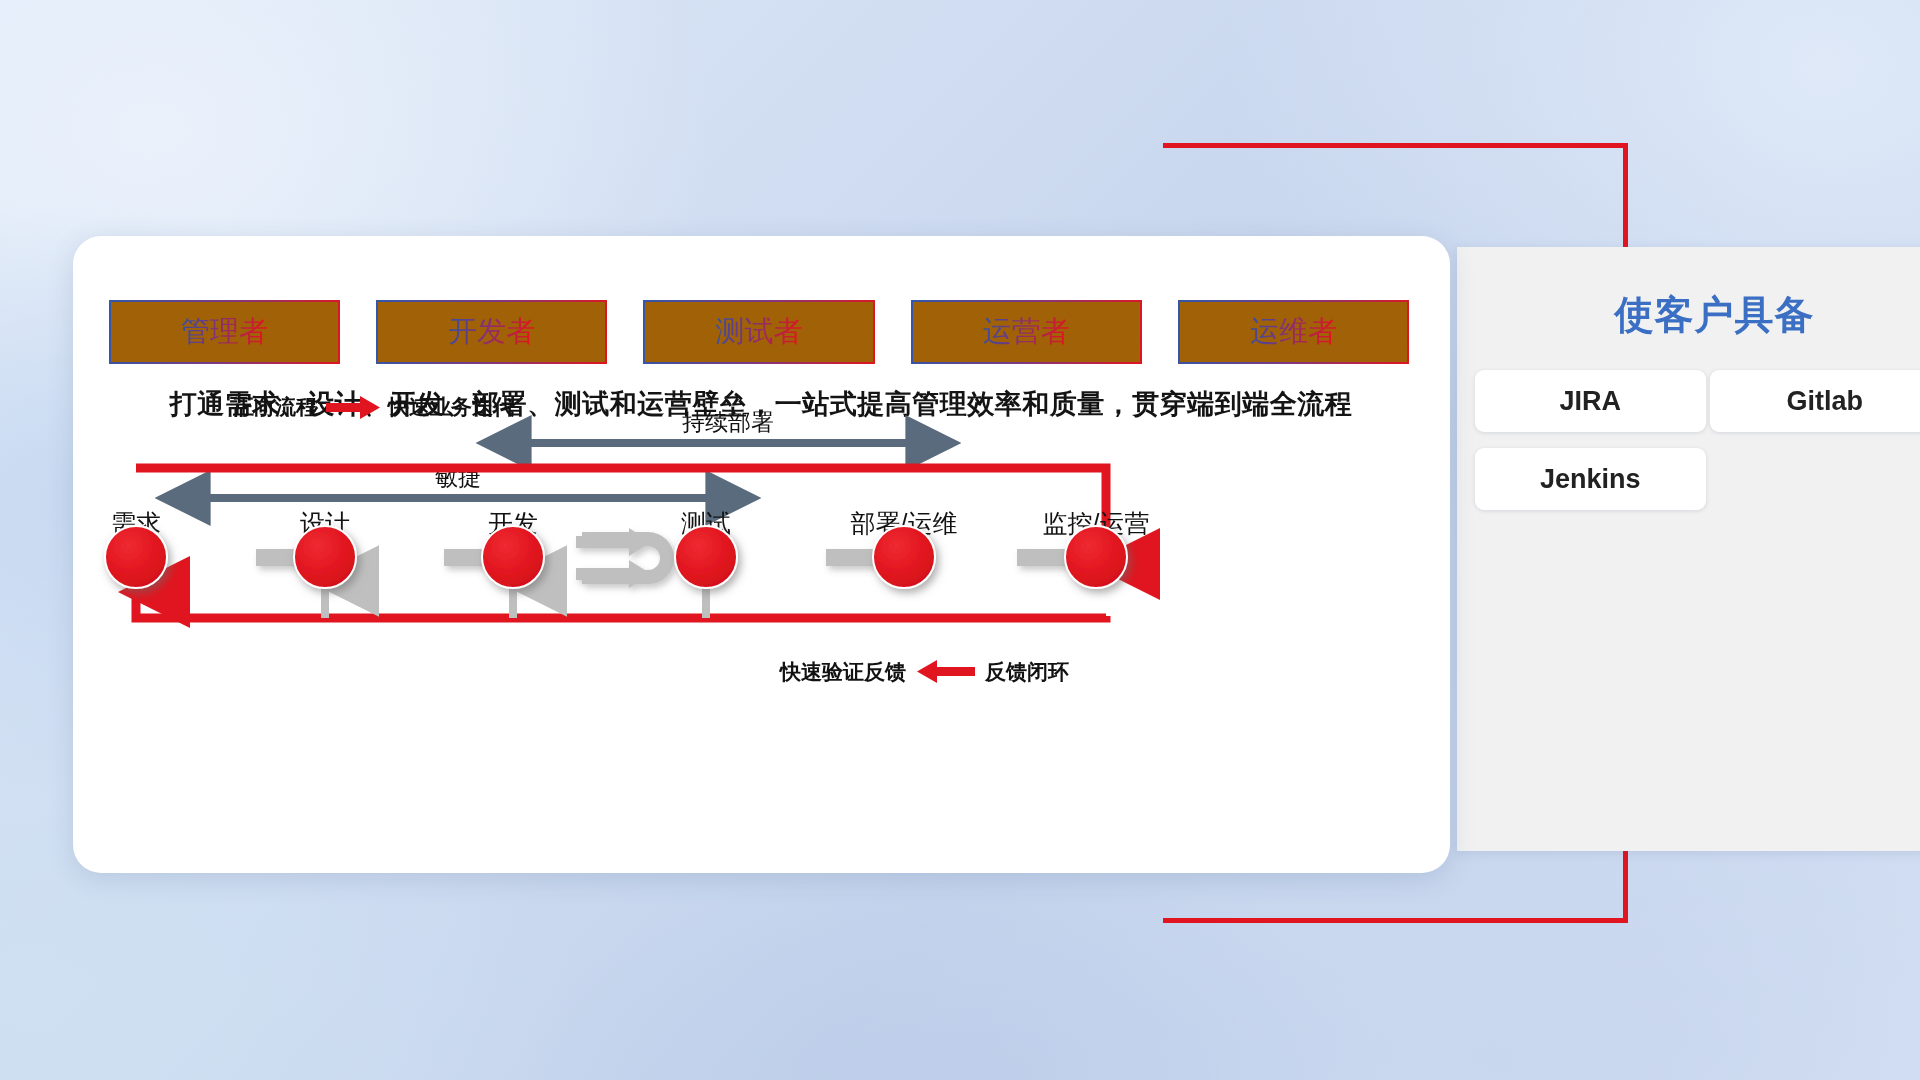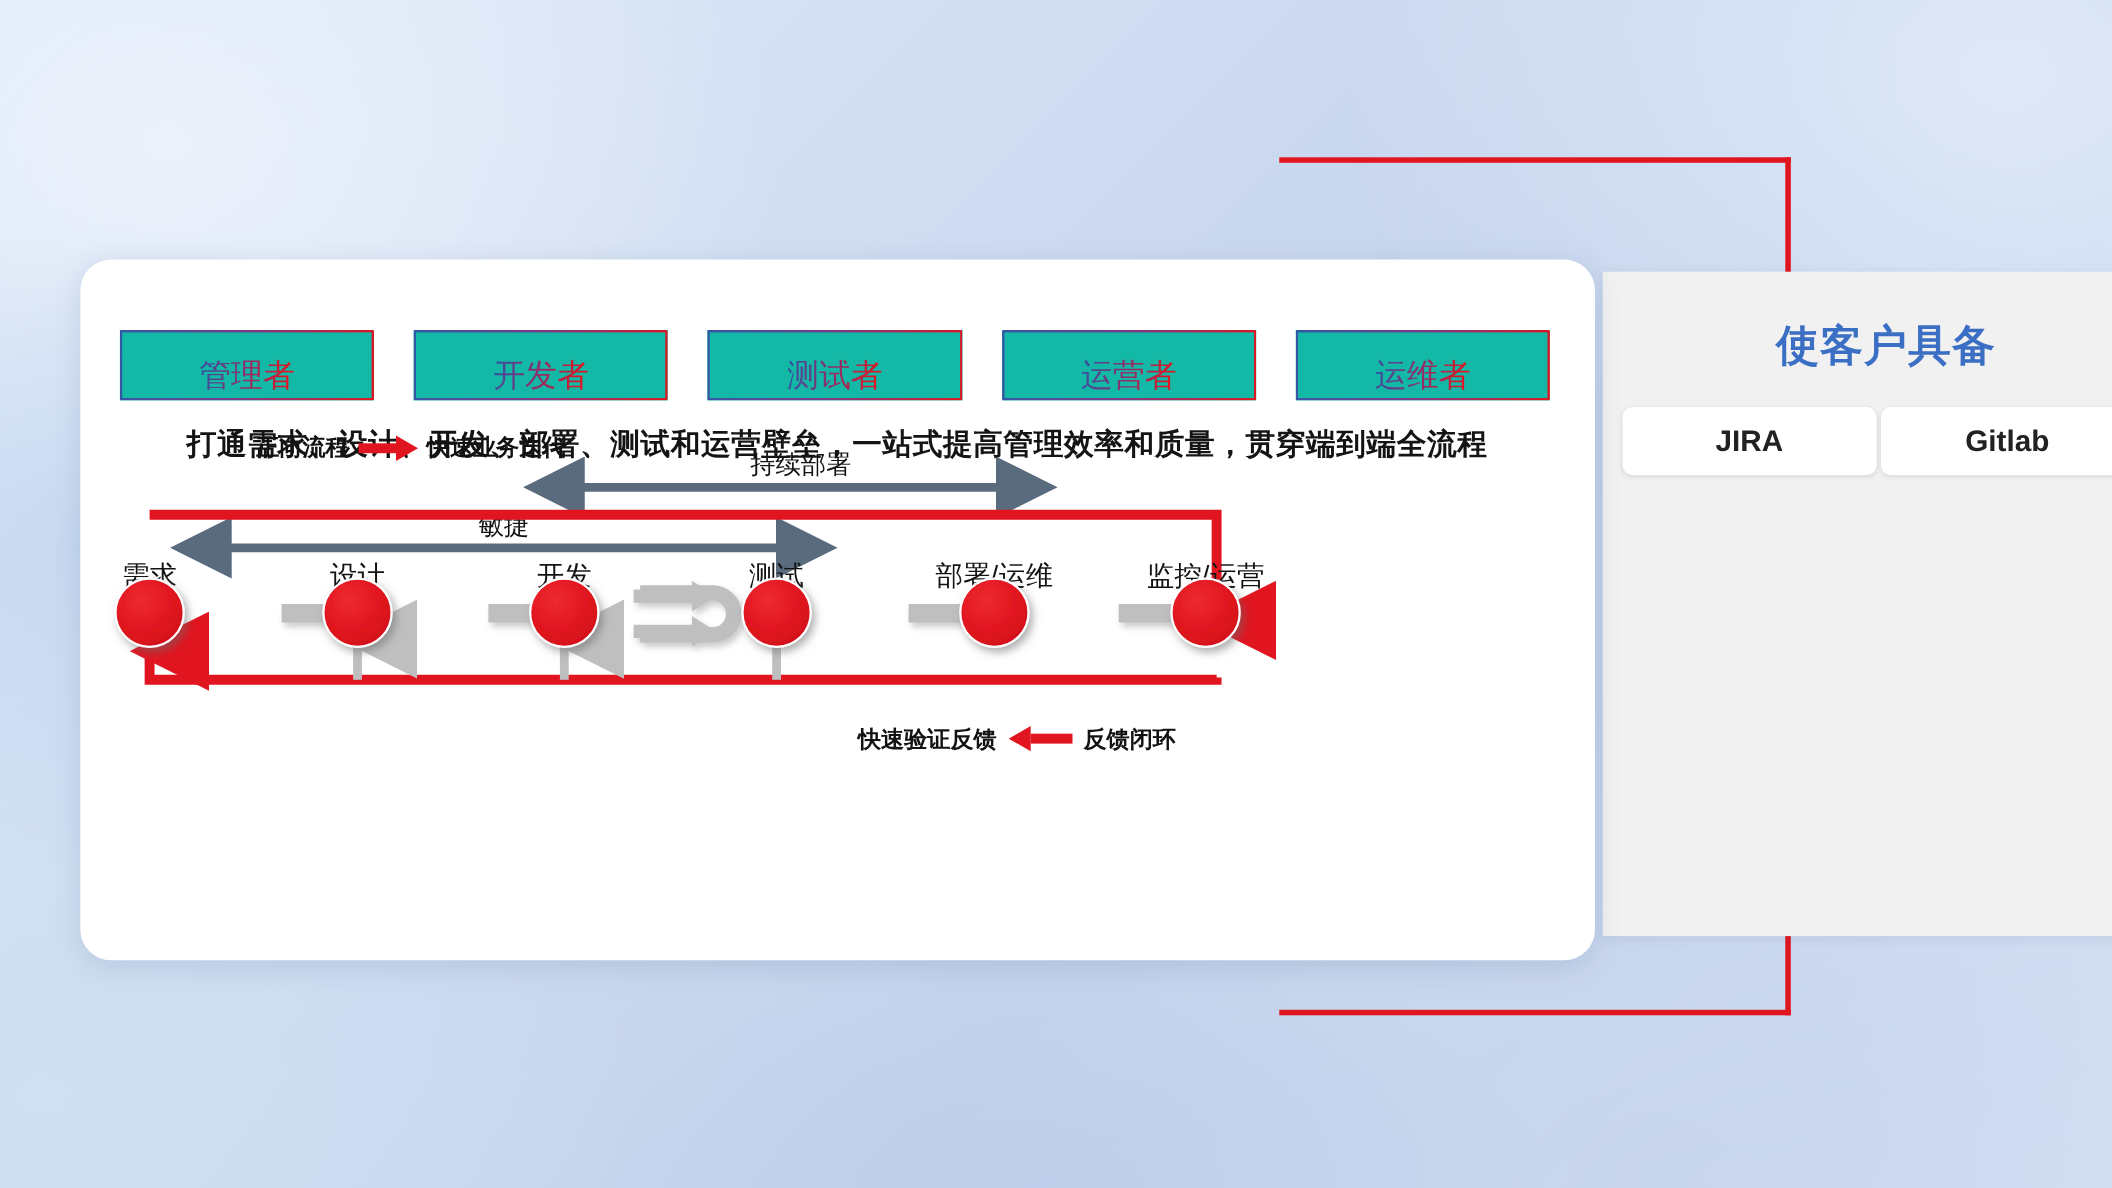--- a/index.html
+++ b/index.html
@@ -60,22 +60,22 @@
     background:#fff;border-radius:28px;z-index:3;
     box-shadow:0 6px 26px rgba(60,85,130,.16);
   }
 
   
   #roles{
     position:absolute;left:36px;top:64px;width:1300px;height:64px;
     display:flex;gap:36px;
   }
   .role-box{
-    flex:1;position:relative;background:#14b8a6;
-    display:flex;align-items:flex-end;justify-content:center;
+    flex:1;position:relative;background:#a16207;
+    display:flex;align-items:center;justify-content:center;
     padding:2px;box-sizing:border-box;
   }
   .role-box:before{
     content:"";position:absolute;inset:0;padding:2px;border-radius:1px;
     background:linear-gradient(100deg,#3257a8 0%,#7b3a86 48%,#e0151f 100%);
     -webkit-mask:linear-gradient(#000 0 0) content-box,linear-gradient(#000 0 0);
     -webkit-mask-composite:xor;mask-composite:exclude;
     pointer-events:none;
   }
   .role-label{
@@ -104,20 +104,21 @@
 
 <div id="bg"></div>
 
 <div id="red-bracket"></div>
 
 <div id="tools-panel">
   <div class="panel-title" id="panel-title-1">使客户具备</div>
   <div id="tool-grid">
     <div class="tool-chip">JIRA</div>
     <div class="tool-chip">Gitlab</div>
+    <div class="tool-chip">Jenkins</div>
   </div>
 </div>
 
 <div id="card">
 
   <div id="roles">
     <div class="role-box">
       <span class="role-label">管理者</span>
     </div>
     <div class="role-box">

